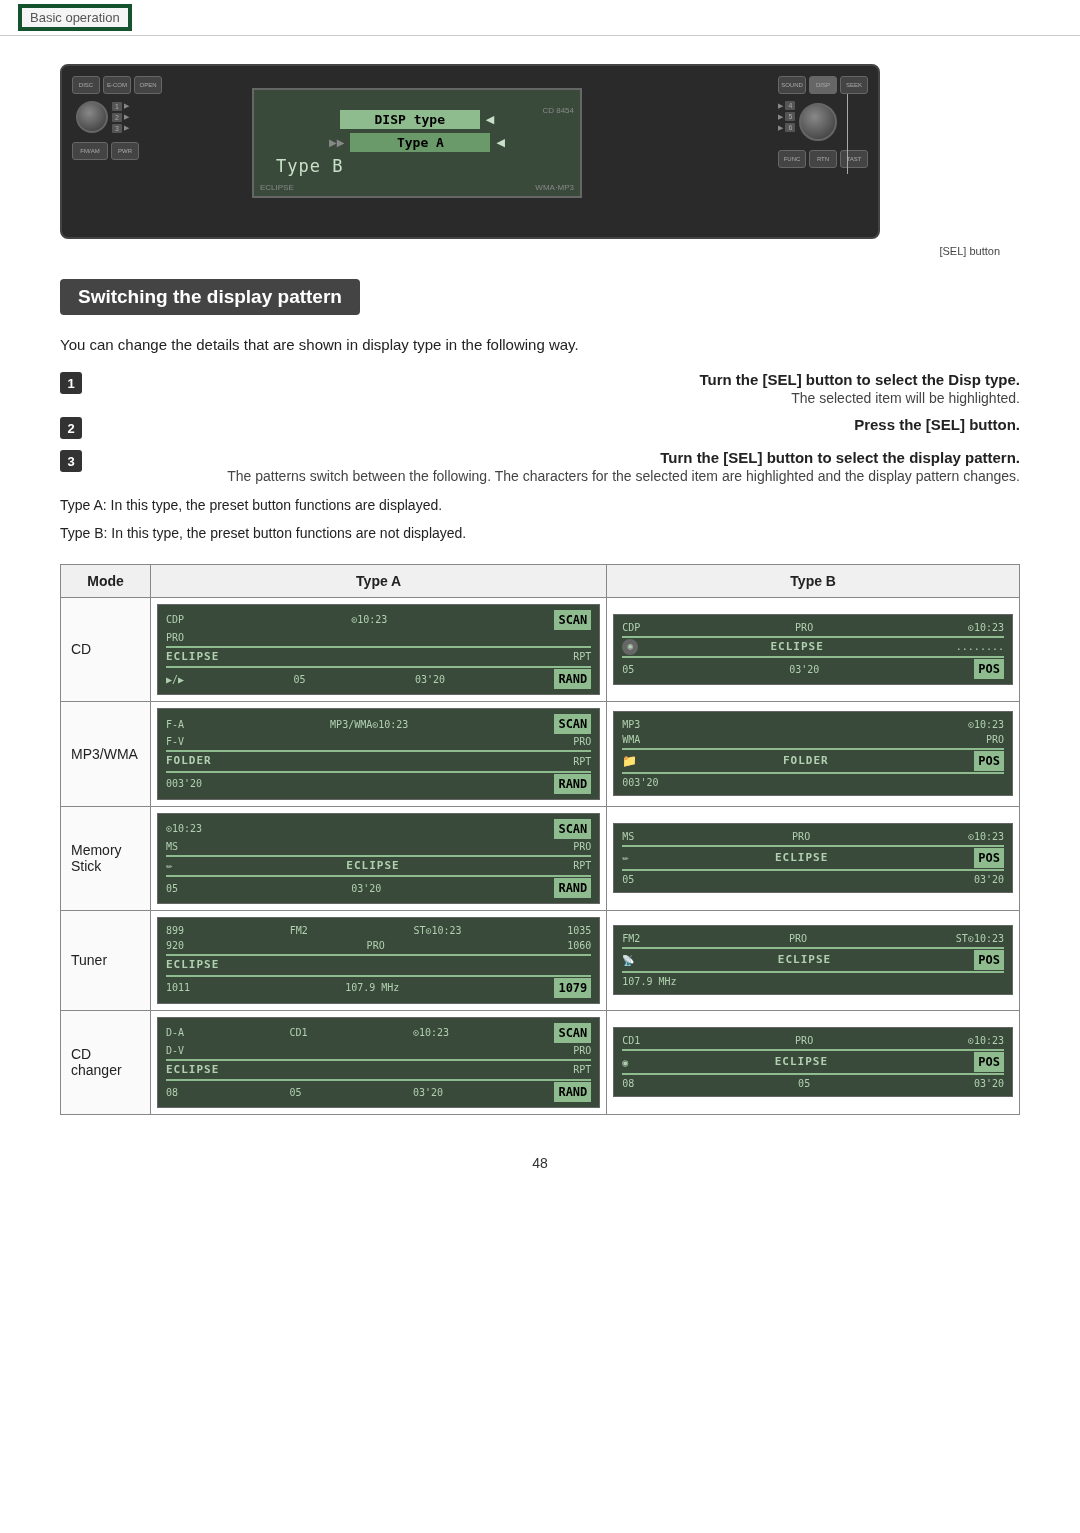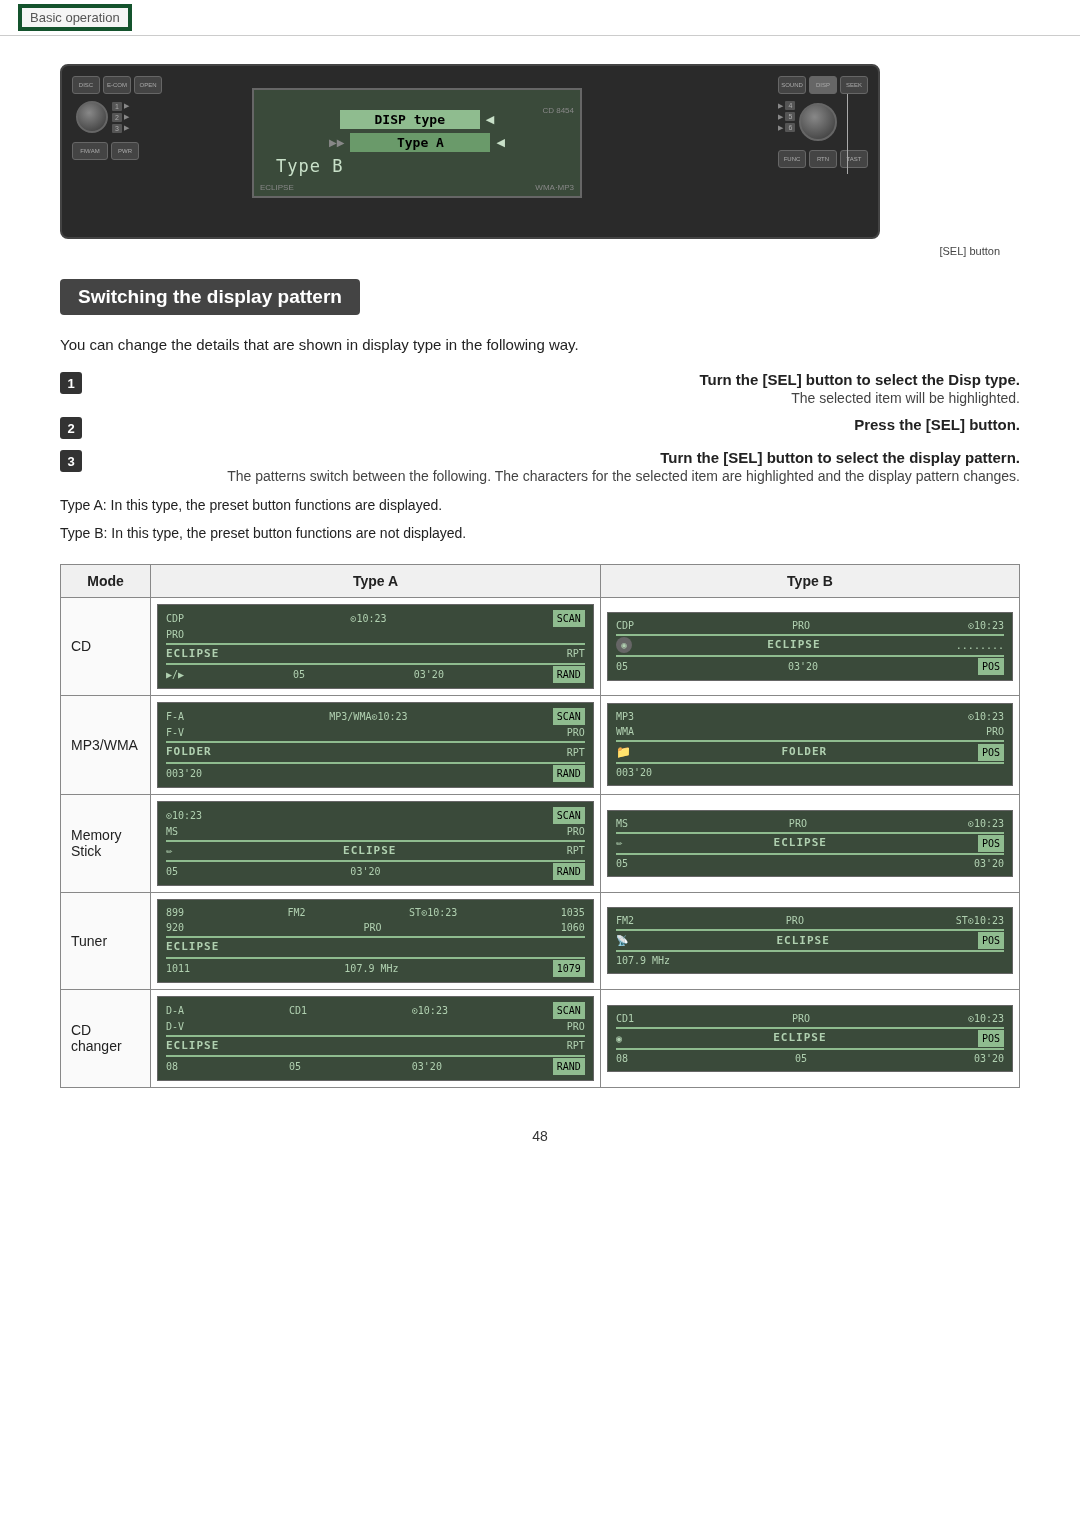--- a/index.html
+++ b/index.html
@@ -259,22 +259,22 @@
     }
     .mini-screen .ms-line {
       display: flex;
       justify-content: space-between;
       align-items: center;
     }
     .ms-highlight {
       background: #8fbc8f;
       color: #000;
       padding: 1px 4px;
-      font-size: 10px;
-      font-weight: normal;
+      font-size: 12px;
+      font-weight: bold;
     }
     .ms-text {
       color: #b0d0b0;
       font-size: 10px;
     }
     .ms-bold {
       font-weight: bold;
       font-size: 11px;
       letter-spacing: 1px;
     }

